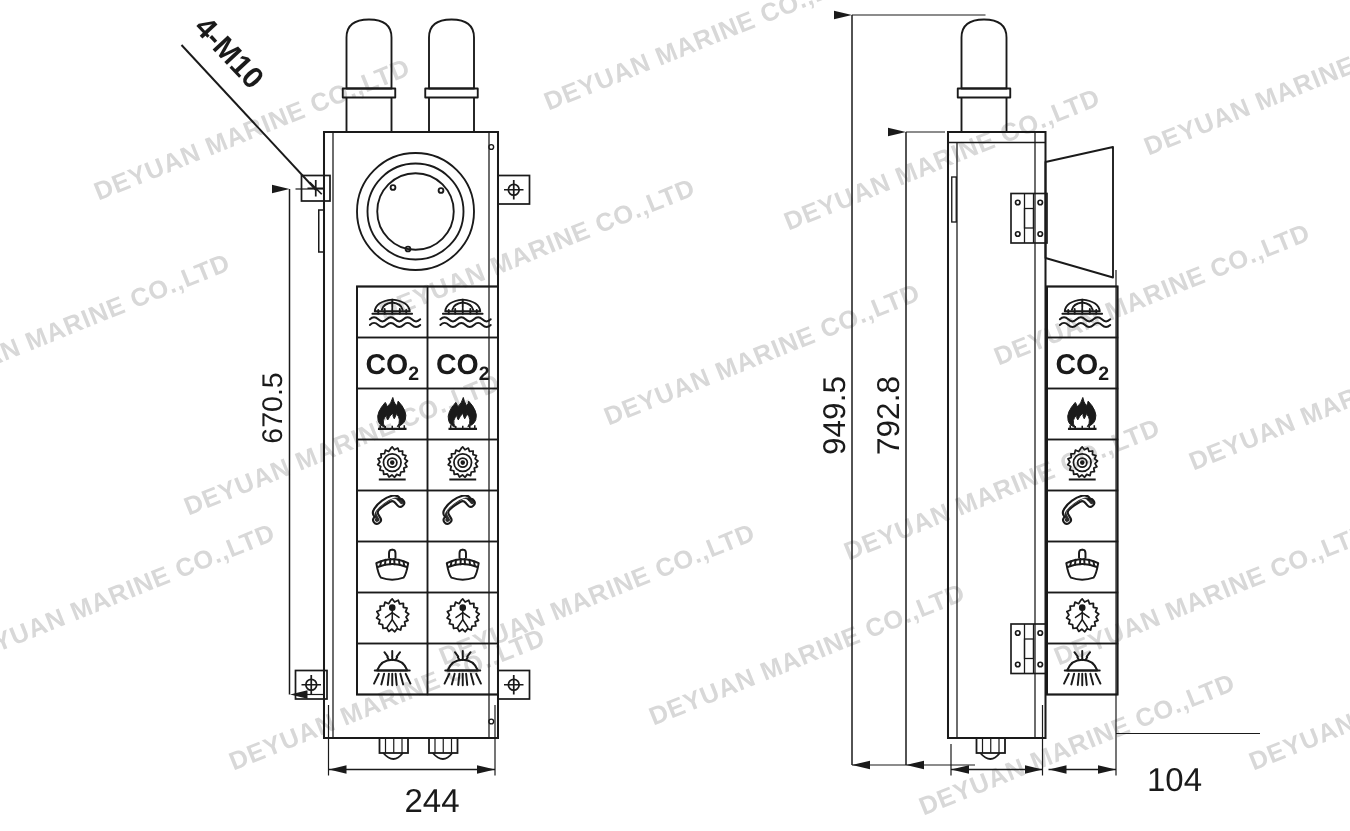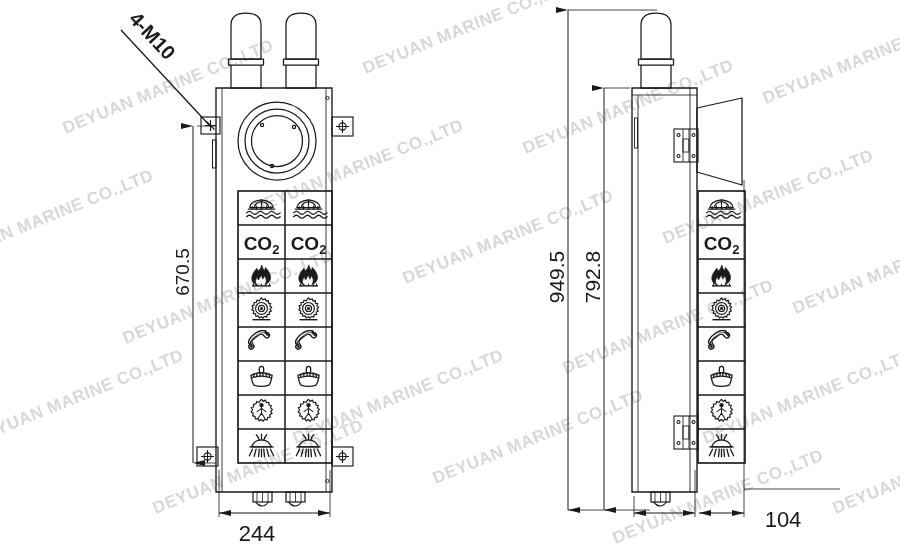--- a/index.html
+++ b/index.html
@@ -413,21 +413,21 @@
   </div>
 
   <div style="position:absolute;inset:0;z-index:4;pointer-events:none;">
 
     <div style="position:absolute;left:152px;top:36px;font-size:20px;font-weight:bold;
                 transform:translate(-50%,-50%) rotate(47deg);white-space:nowrap;">4-M10</div>
 
     <div style="position:absolute;left:183px;top:272px;font-size:19px;
                 transform:translate(-50%,-50%) rotate(-90deg);white-space:nowrap;">670.5</div>
 
-    <div style="position:absolute;left:257px;top:534px;font-size:22px;
+    <div style="position:absolute;left:288px;top:534px;font-size:22px;
                 transform:translate(-50%,-50%);white-space:nowrap;">244</div>
 
     <div style="position:absolute;left:557px;top:277px;font-size:21px;
                 transform:translate(-50%,-50%) rotate(-90deg);white-space:nowrap;">949.5</div>
 
     <div style="position:absolute;left:593px;top:277px;font-size:21px;
                 transform:translate(-50%,-50%) rotate(-90deg);white-space:nowrap;">792.8</div>
 
     <div style="position:absolute;left:664px;top:534px;font-size:22px;
                 transform:translate(-50%,-50%);white-space:nowrap;margin-top:40px;">124.2</div>

